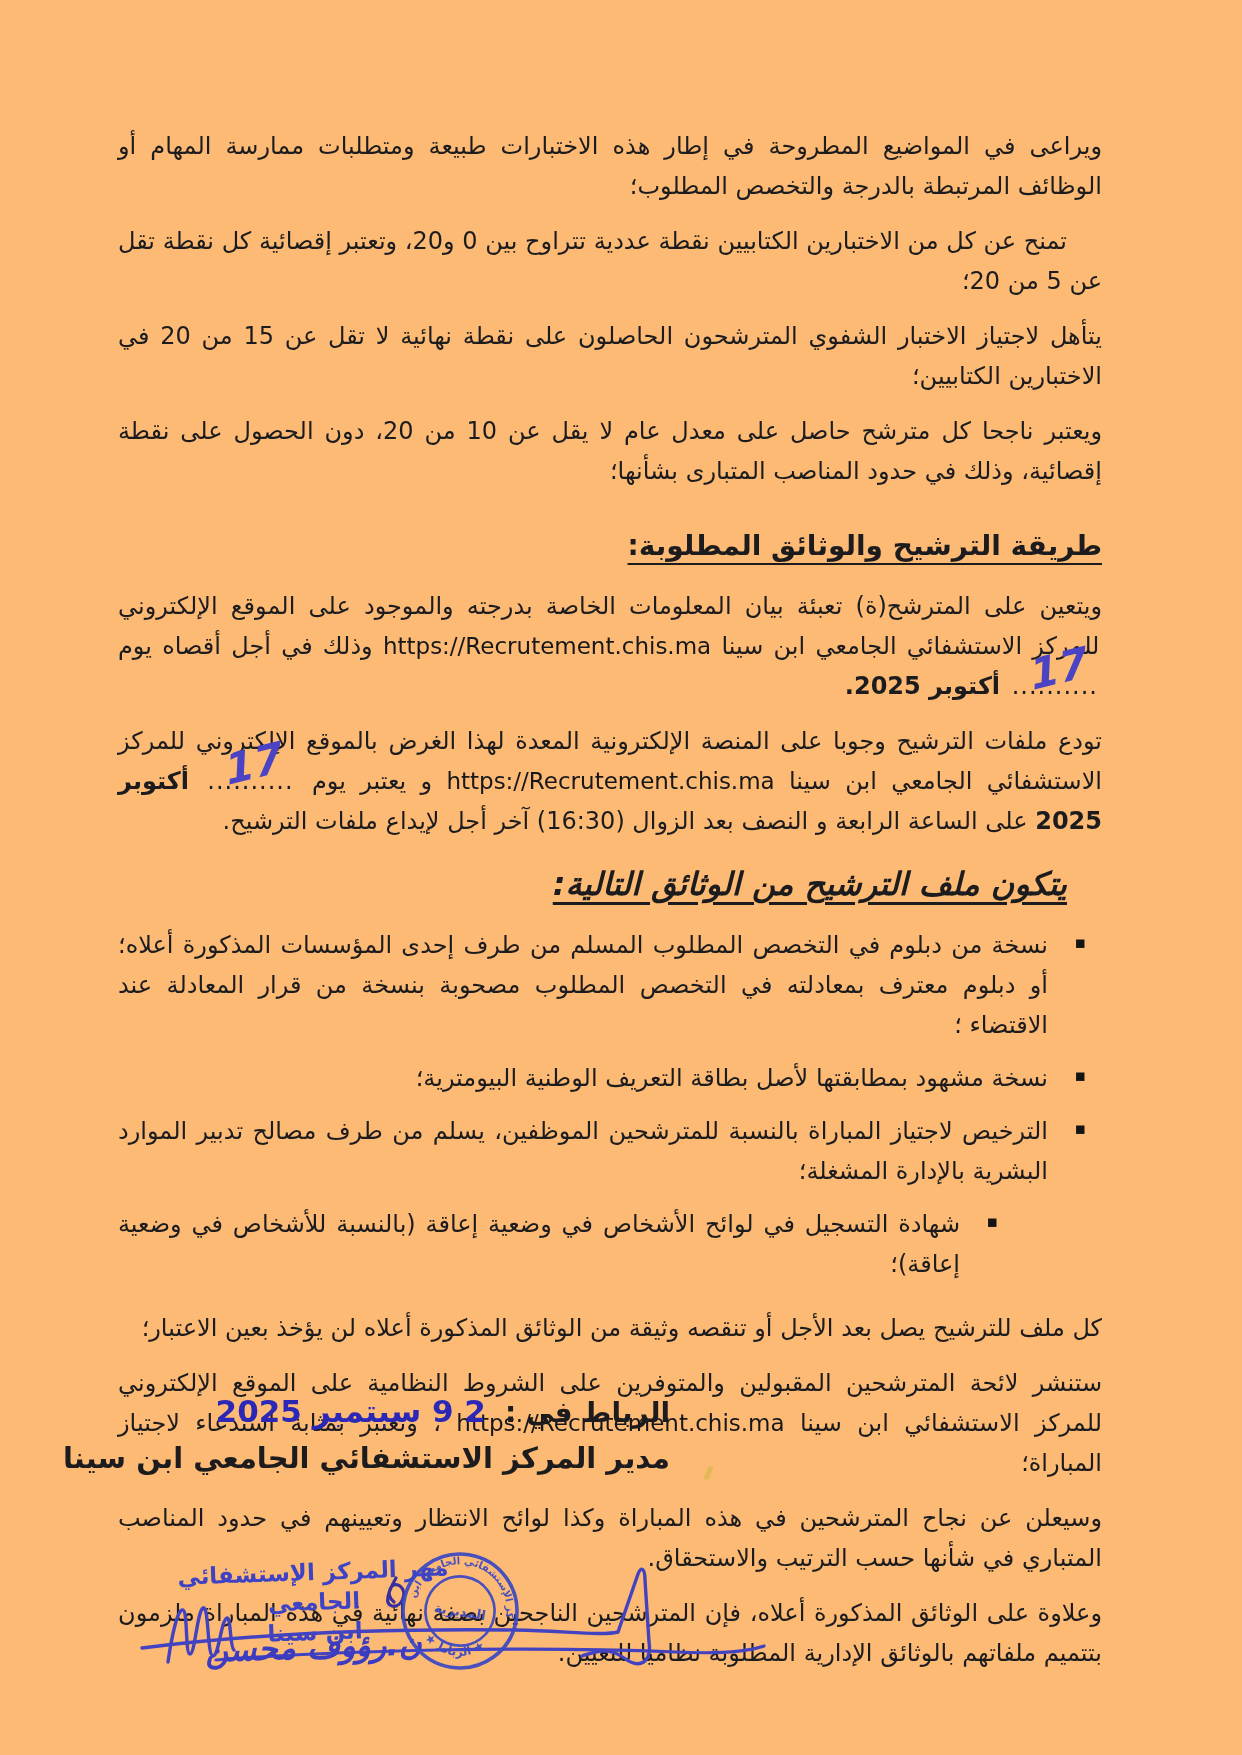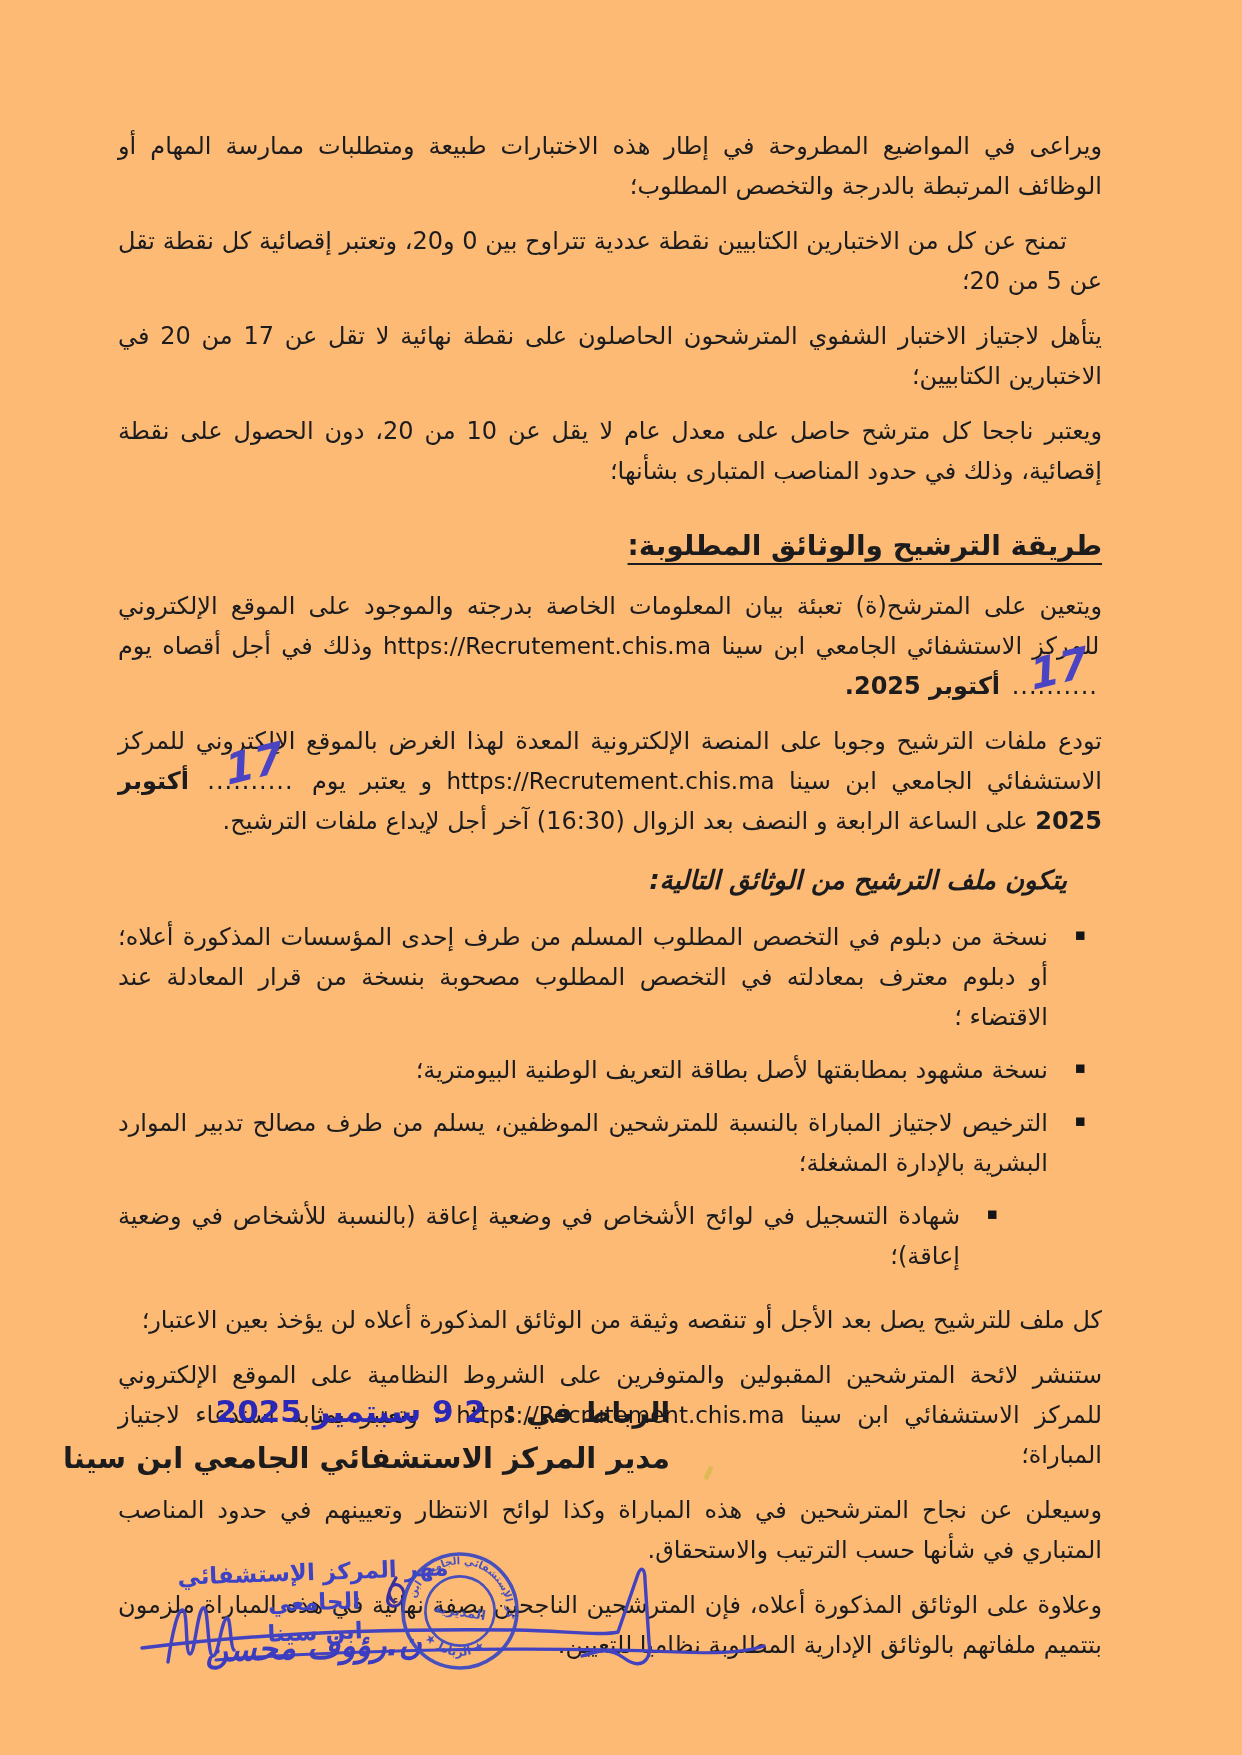--- a/index.html
+++ b/index.html
@@ -10,22 +10,22 @@
   }
   .content{position:absolute;top:126px;right:140px;left:118px;}
   p.body{font-size:24px;line-height:40px;text-align:justify;margin:0 0 15px 0;}
   .ind35{text-indent:35px;}
   .mt-lg{margin-top:26px;}
   .sec-h{
     font-size:28px;font-weight:bold;margin:38px 0 24px 0;
     text-decoration:underline;text-underline-offset:8px;text-decoration-thickness:2px;
   }
   .sec-h2{
-    font-size:26px;font-weight:bold;font-style:italic;width:fit-content;
-    margin:24px 35px 22px 0;text-underline-offset:7px;
+    font-size:32px;font-weight:bold;font-style:italic;width:fit-content;
+    margin:24px 35px 22px 0;text-decoration:underline;text-underline-offset:7px;
   }
   ul.docs{list-style:none;margin:0 0 24px 0;padding:0;}
   ul.docs li{
     position:relative;padding-right:54px;font-size:24px;line-height:40px;
     text-align:justify;margin-bottom:13px;
   }
   ul.docs li::before{content:"▪";position:absolute;right:16px;top:-3px;font-size:17px;color:#141416;}
   ul.docs li.li-ind{margin-right:88px;}
   .p-late{margin:24px 95px 28px 0;}
   .url{direction:ltr;unicode-bidi:embed;font-size:23px;color:#17171a;}
@@ -57,21 +57,21 @@
   }
 </style>
 </head>
 <body>
 
 <div class="page">
   <div class="content">
 
     <p class="body">ويراعى في المواضيع المطروحة في إطار هذه الاختبارات طبيعة ومتطلبات ممارسة المهام أو الوظائف المرتبطة بالدرجة والتخصص المطلوب؛</p>
     <p class="body ind35">تمنح عن كل من الاختبارين الكتابيين نقطة عددية تتراوح بين 0 و20، وتعتبر إقصائية كل نقطة تقل عن 5 من 20؛</p>
-    <p class="body">يتأهل لاجتياز الاختبار الشفوي المترشحون الحاصلون على نقطة نهائية لا تقل عن 17 من 20 في الاختبارين الكتابيين؛</p>
+    <p class="body">يتأهل لاجتياز الاختبار الشفوي المترشحون الحاصلون على نقطة نهائية لا تقل عن 15 من 20 في الاختبارين الكتابيين؛</p>
     <p class="body">ويعتبر ناجحا كل مترشح حاصل على معدل عام لا يقل عن 10 من 20، دون الحصول على نقطة إقصائية، وذلك في حدود المناصب المتبارى بشأنها؛</p>
 
     <div class="sec-h">طريقة الترشيح والوثائق المطلوبة:</div>
 
     <p class="body">
       <span>ويتعين على المترشح(ة) تعبئة بيان المعلومات الخاصة بدرجته والموجود على الموقع الإلكتروني للمركز الاستشفائي الجامعي ابن سينا </span>
       <span class="url" dir="ltr">https://Recrutement.chis.ma</span>
       <span> وذلك في أجل أقصاه يوم </span>
       <span class="daywrap"><span class="dots">..........</span><span class="hand17">17</span></span>
       <span class="bdate"> أكتوبر 2025.</span>

